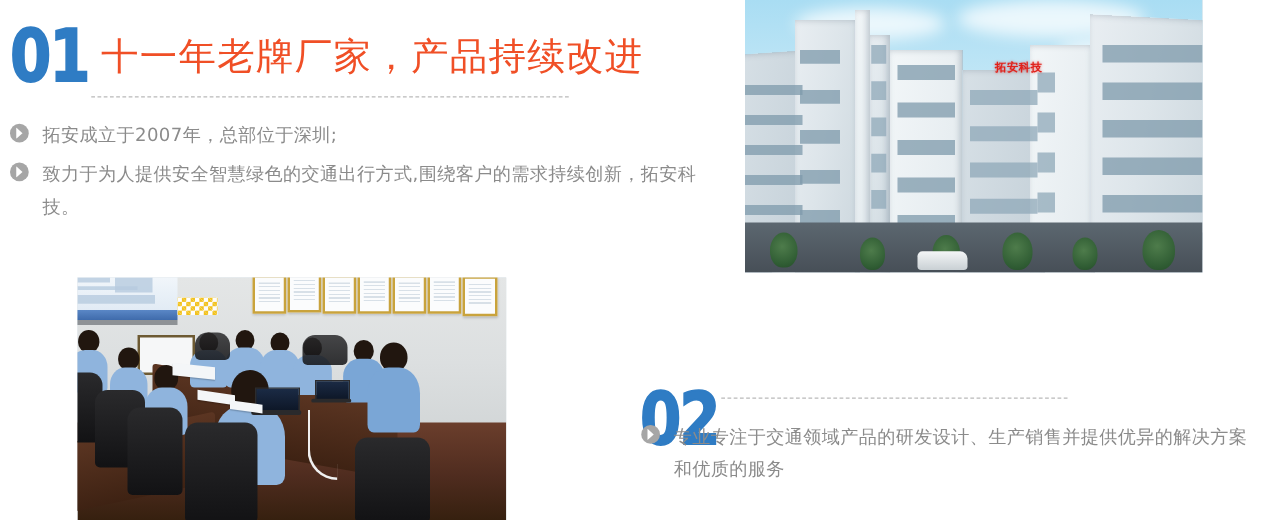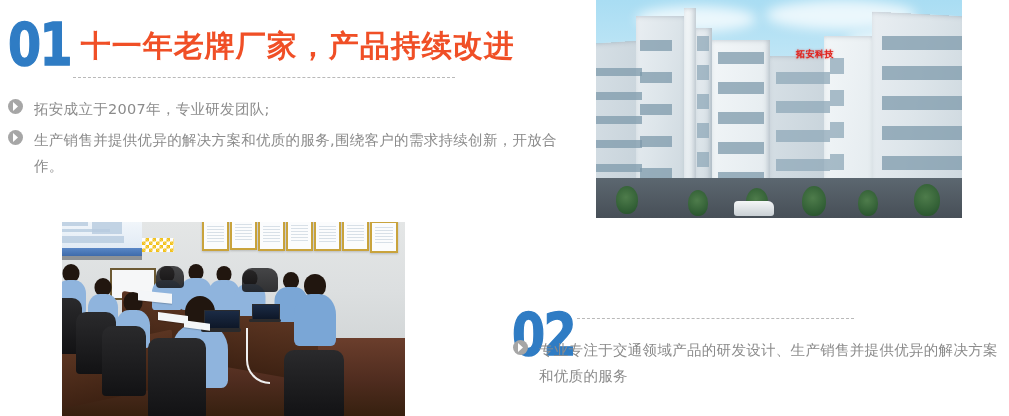--- a/index.html
+++ b/index.html
@@ -33,21 +33,21 @@
     line-height: 54px;
     letter-spacing: -2px;
     color: #2f7cc4;
     transform: scaleX(0.82);
     transform-origin: left top;
     white-space: nowrap;
     -webkit-text-stroke: 1.4px #2f7cc4;
   }
   .sec-title {
     font-family: "DejaVu Sans", "Liberation Sans", sans-serif;
-    font-weight: 700;
+    font-weight: 400;
     font-size: 30px;
     line-height: 30px;
     color: #f04f26;
     letter-spacing: 1px;
     white-space: nowrap;
   }
 
   .dash-rule {
     position: absolute;
     height: 0;
@@ -355,30 +355,30 @@
     <div class="sec-title" style="margin-left:-4px; margin-top:13px;">十一年老牌厂家，产品持续改进</div>
   </div>
   <div class="dash-rule" style="left:73px; top:77px; width:382px;"></div>
 
   <div class="bullet-row" style="left:8px; top:96px; width:560px;">
     <span class="bullet-icon">
       <svg width="7" height="9" viewBox="0 0 7 9" aria-hidden="true">
         <path d="M1 0 L6 4.5 L1 9 Z" fill="#ffffff"></path>
       </svg>
     </span>
-    <span class="bullet-text">拓安成立于2007年，专业研发团队;</span>
+    <span class="bullet-text">拓安成立于2007年，总部位于深圳;</span>
   </div>
 
   <div class="bullet-row" style="left:8px; top:127px; width:570px;">
     <span class="bullet-icon">
       <svg width="7" height="9" viewBox="0 0 7 9" aria-hidden="true">
         <path d="M1 0 L6 4.5 L1 9 Z" fill="#ffffff"></path>
       </svg>
     </span>
-    <span class="bullet-text">生产销售并提供优异的解决方案和优质的服务,围绕客户的需求持续创新，开放合作。</span>
+    <span class="bullet-text">致力于为人提供安全智慧绿色的交通出行方式,围绕客户的需求持续创新，拓安科技。</span>
   </div>
 
   <div class="photo" style="left:62px; top:222px; width:343px; height:194px;">
     <div class="scene">
       <div class="room-wall"></div>
       <div class="room-floor"></div>
 
       <div class="screen" style="left:-6px; top:-4px; width:86px; height:38px;">
         <div class="ui" style="left:6px;  top:4px;  width:26px; height:4px;"></div>
         <div class="ui" style="left:6px;  top:11px; width:48px; height:3px;"></div>

